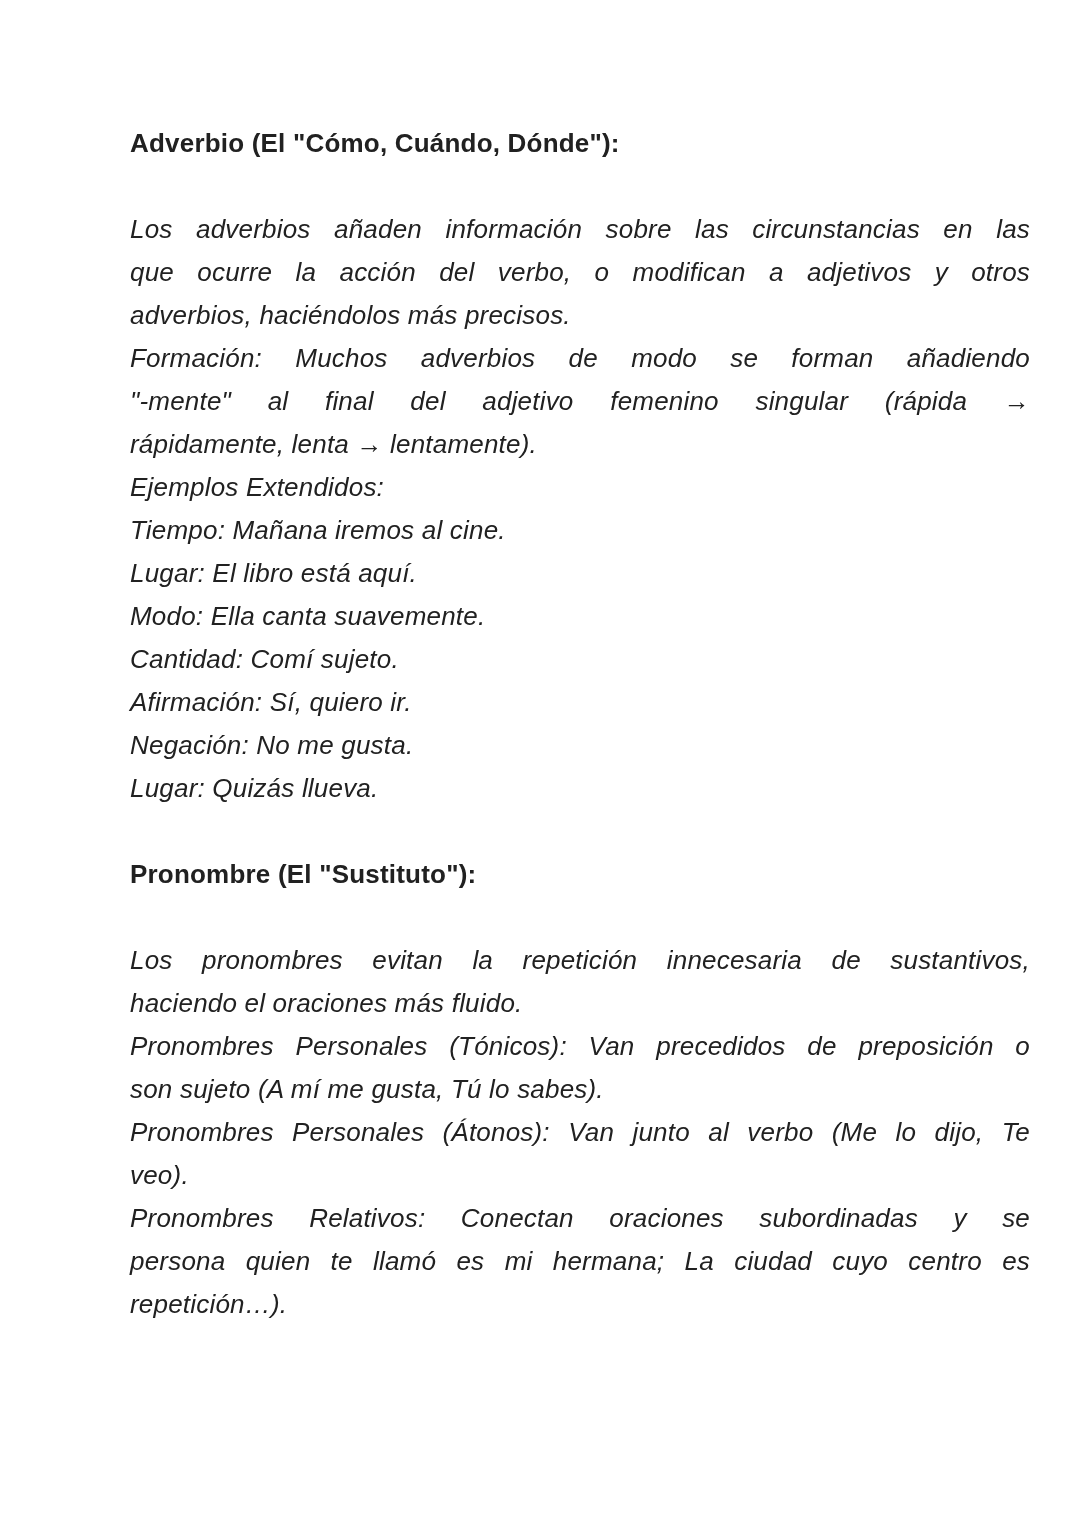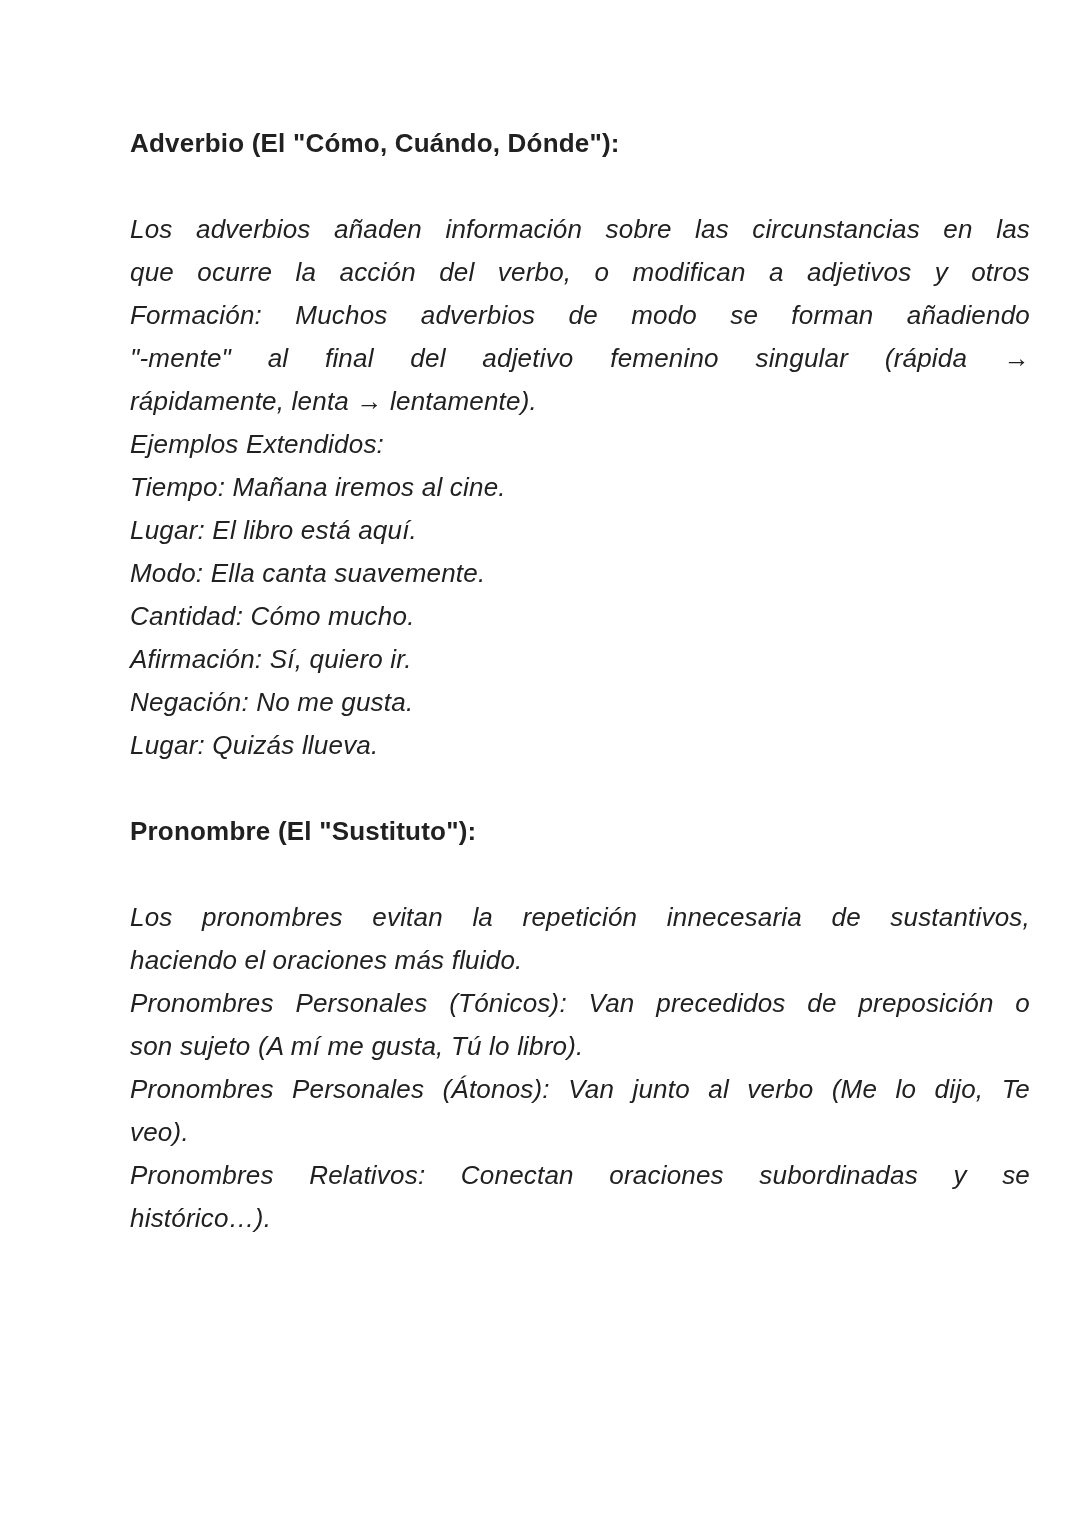--- a/index.html
+++ b/index.html
@@ -51,54 +51,56 @@
 </head>
 <body>
 
 <main class="page">
 
   <h1 class="heading">Adverbio (El "Cómo, Cuándo, Dónde"):</h1>
 
   <div class="para">
     <div class="line j">Los adverbios añaden información sobre las circunstancias en las</div>
     <div class="line j">que ocurre la acción del verbo, o modifican a adjetivos y otros</div>
+    <div class="line">adverbios, haciéndolos más precisos.</div>
   </div>
 
   <div class="para">
     <div class="line j">Formación: Muchos adverbios de modo se forman añadiendo</div>
     <div class="line j">"-mente" al final del adjetivo femenino singular (rápida →</div>
     <div class="line">rápidamente, lenta → lentamente).</div>
   </div>
 
   <div class="para">
     <div class="line">Ejemplos Extendidos:</div>
     <div class="line">Tiempo: Mañana iremos al cine.</div>
     <div class="line">Lugar: El libro está aquí.</div>
     <div class="line">Modo: Ella canta suavemente.</div>
-    <div class="line">Cantidad: Cómo mucho.</div>
+    <div class="line">Cantidad: Comí sujeto.</div>
     <div class="line">Afirmación: Sí, quiero ir.</div>
     <div class="line">Negación: No me gusta.</div>
     <div class="line">Lugar: Quizás llueva.</div>
   </div>
 
   <h1 class="heading spaced-top">Pronombre (El "Sustituto"):</h1>
 
   <div class="para">
     <div class="line j">Los pronombres evitan la repetición innecesaria de sustantivos,</div>
     <div class="line">haciendo el oraciones más fluido.</div>
   </div>
 
   <div class="para">
     <div class="line j">Pronombres Personales (Tónicos): Van precedidos de preposición o</div>
-    <div class="line">son sujeto (A mí me gusta, Tú lo libro).</div>
+    <div class="line">son sujeto (A mí me gusta, Tú lo sabes).</div>
   </div>
 
   <div class="para">
     <div class="line j">Pronombres Personales (Átonos): Van junto al verbo (Me lo dijo, Te</div>
     <div class="line">veo).</div>
   </div>
 
   <div class="para">
     <div class="line j">Pronombres Relativos: Conectan oraciones subordinadas y se</div>
-    <div class="line">histórico…).</div>
+    <div class="line j">persona quien te llamó es mi hermana; La ciudad cuyo centro es</div>
+    <div class="line">repetición…).</div>
   </div>
 
 </main>
 
 </body></html>

